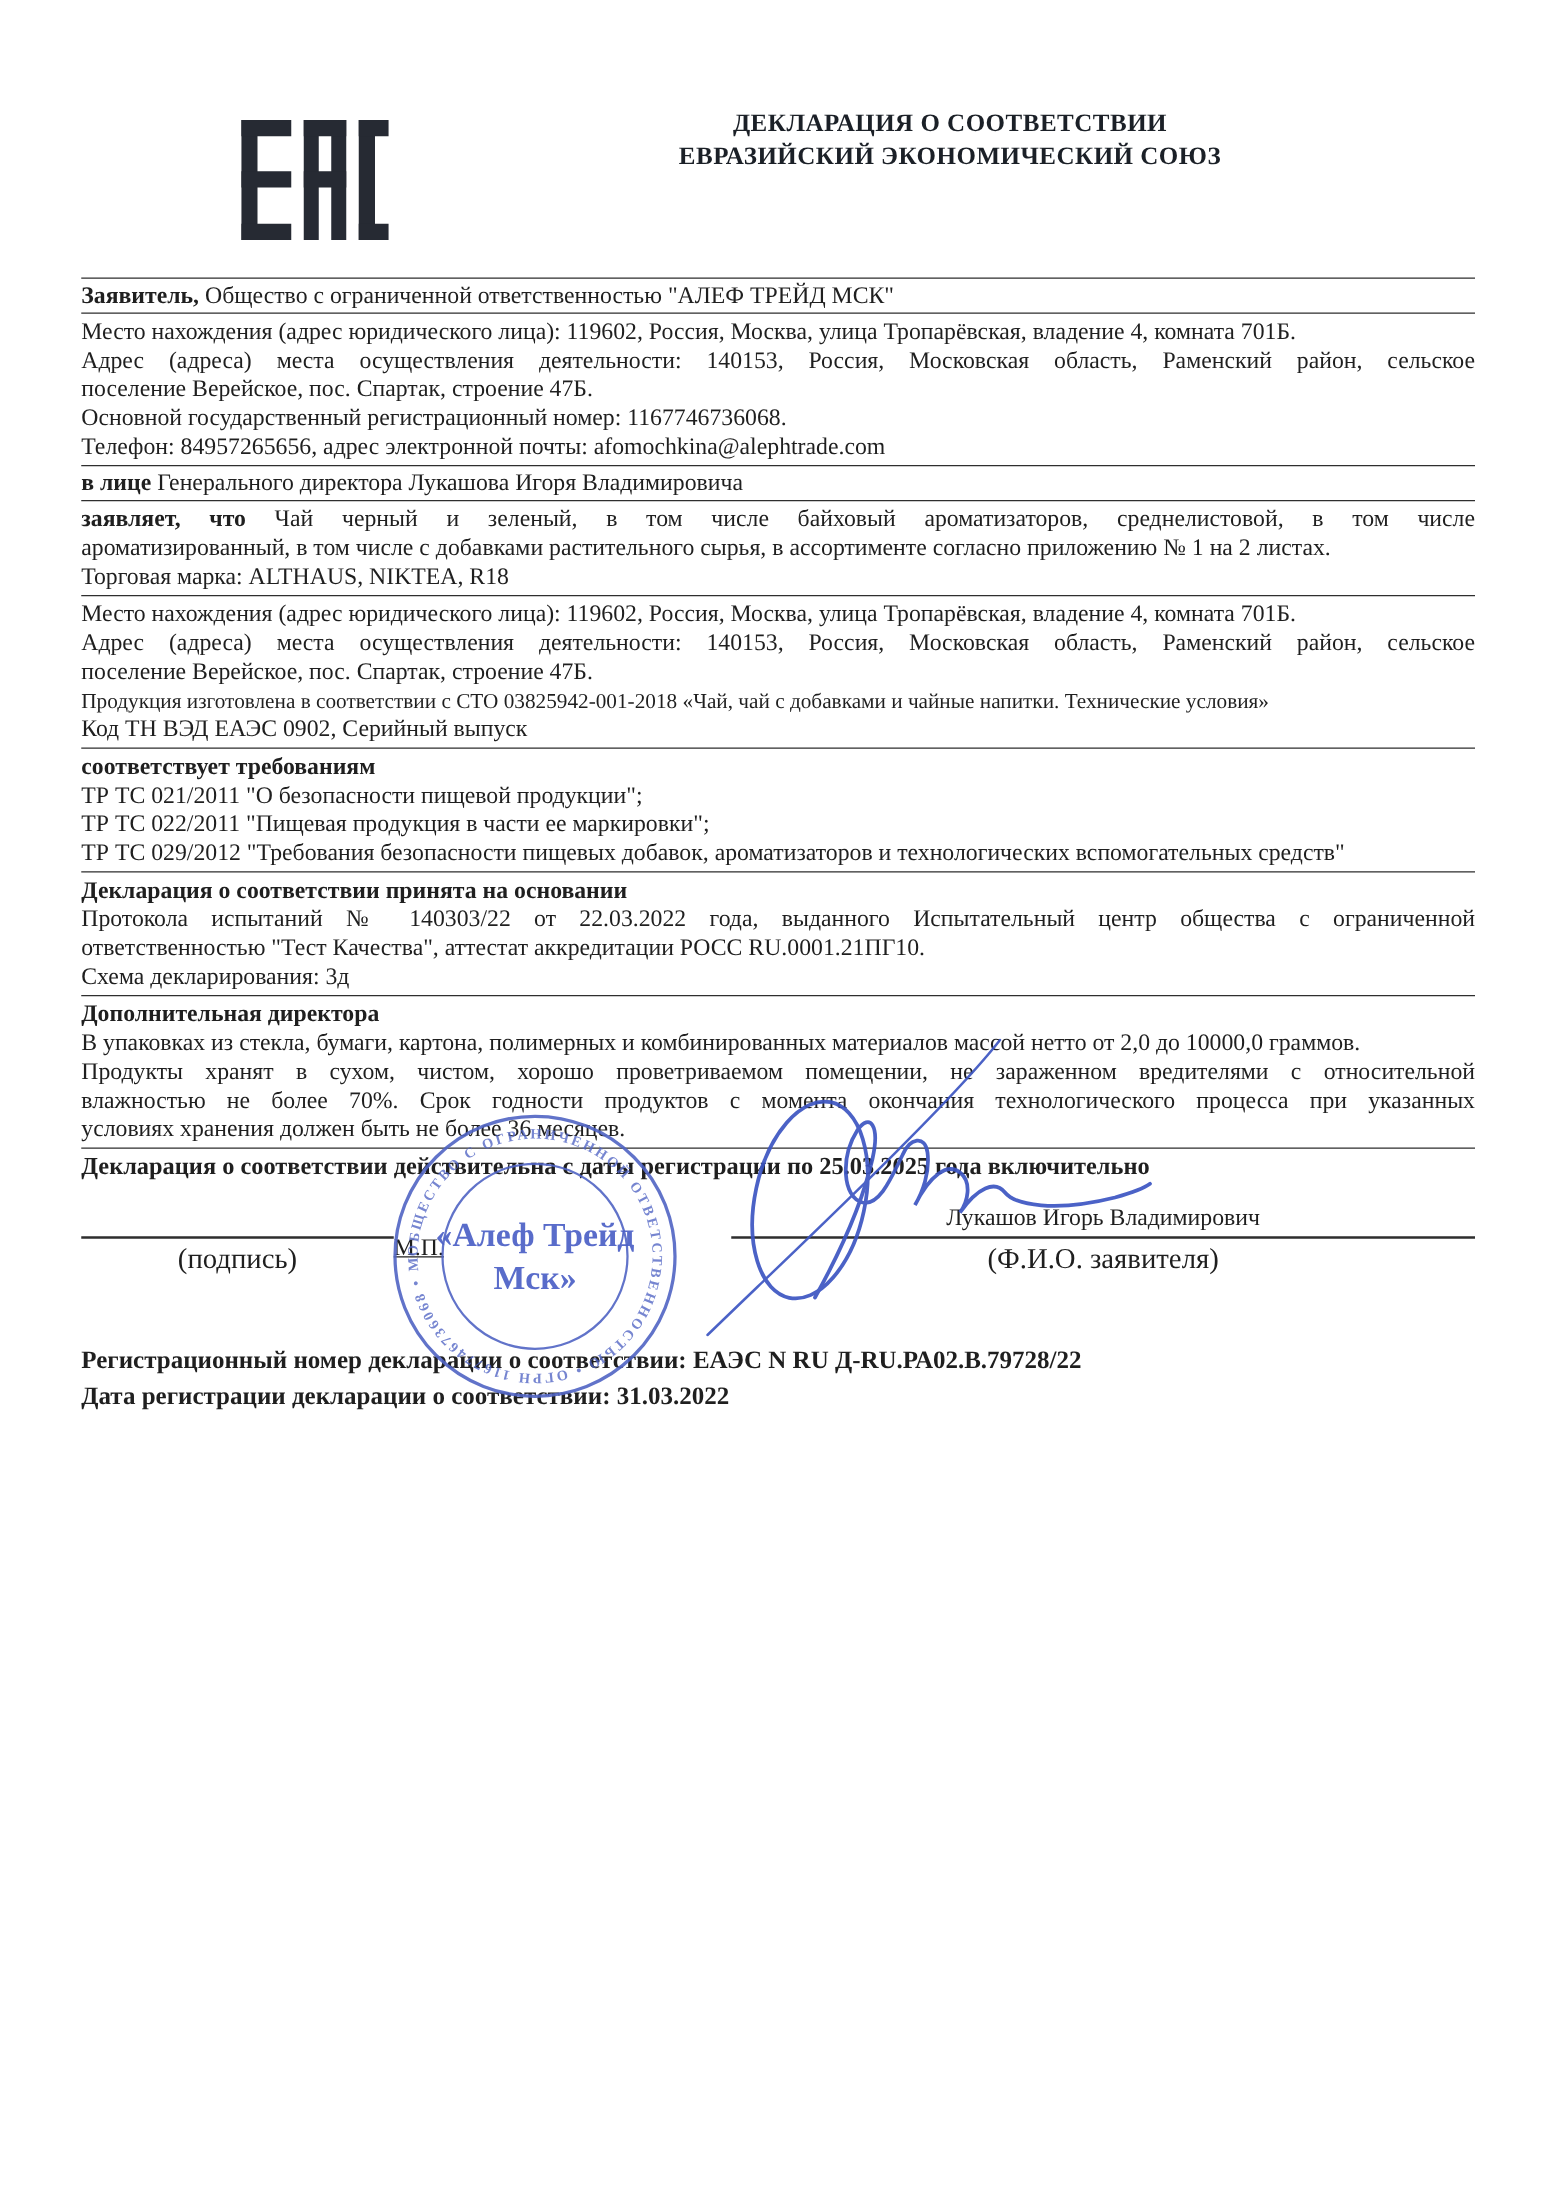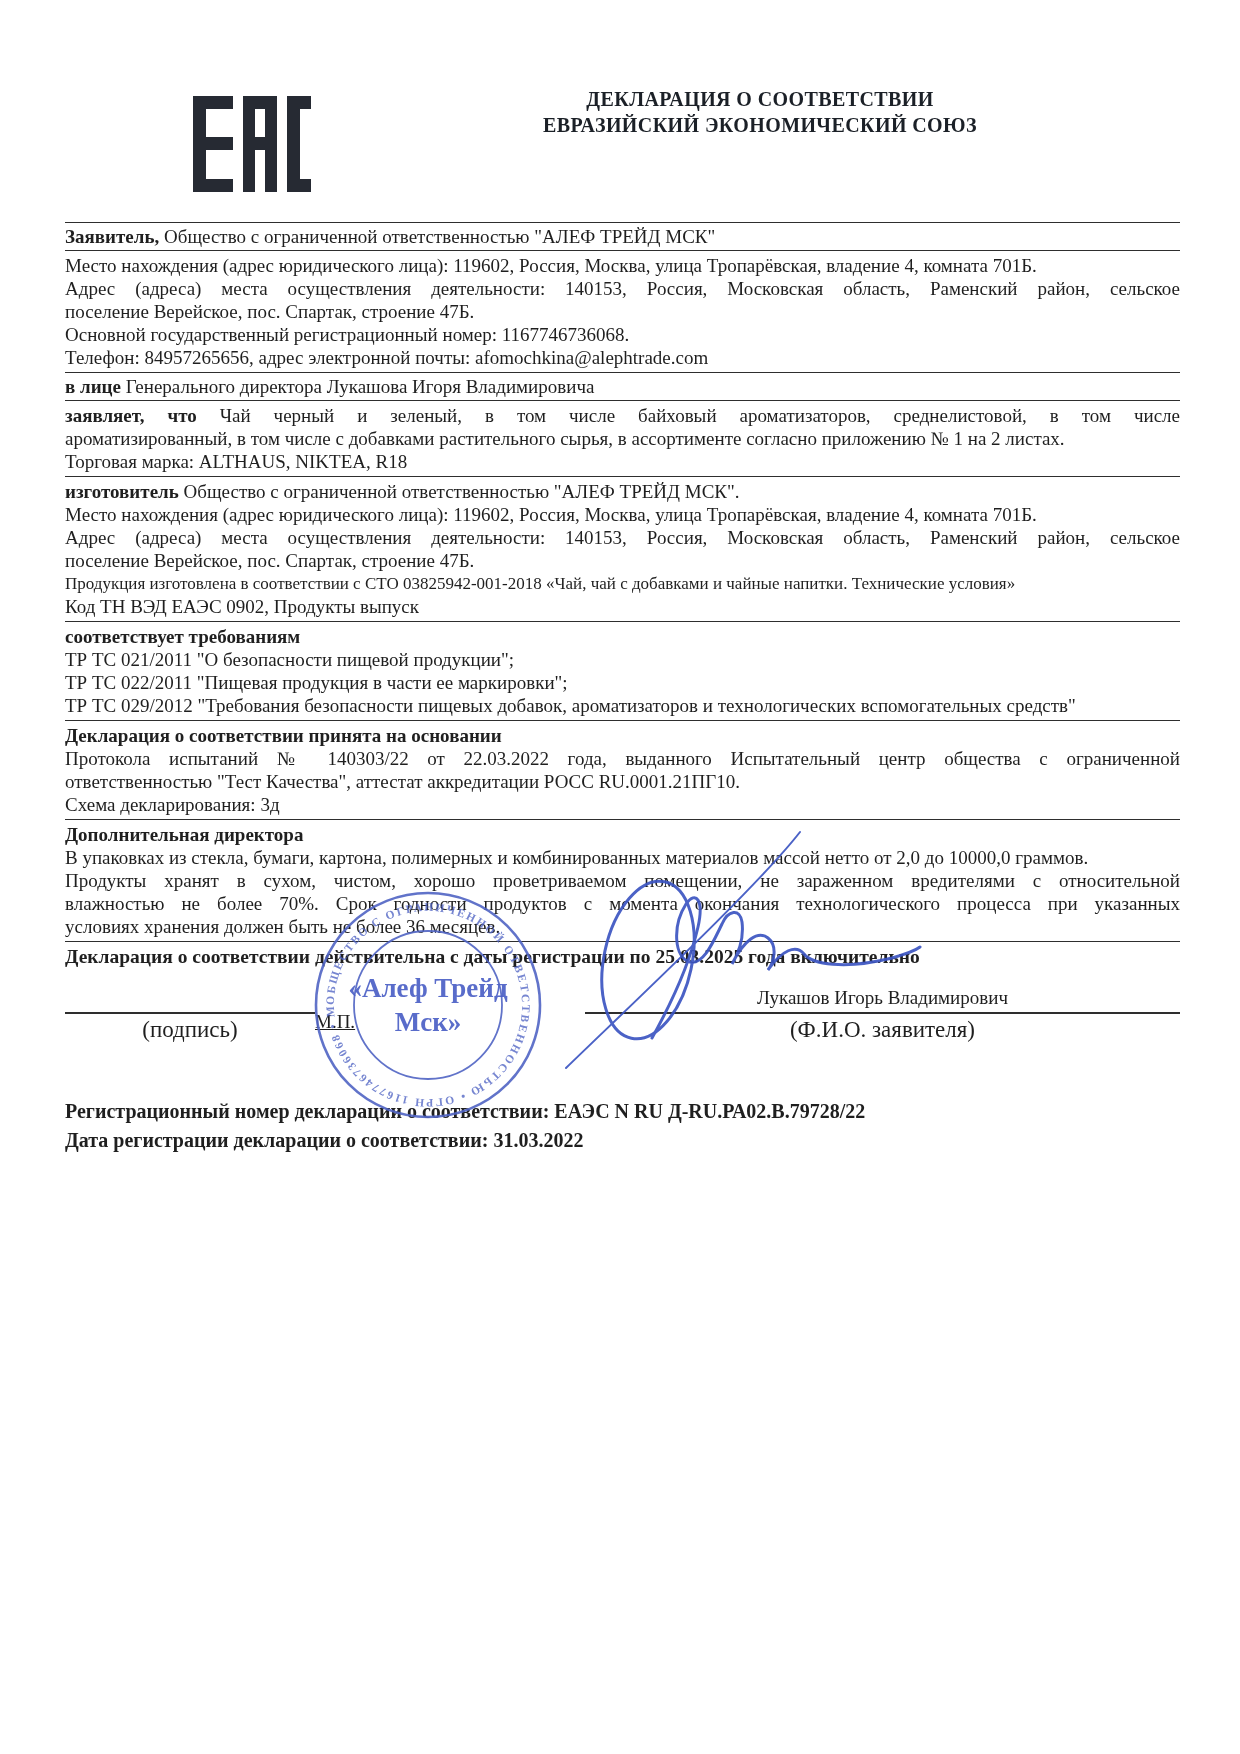--- a/index.html
+++ b/index.html
@@ -91,26 +91,25 @@
       <span>Генерального директора Лукашова Игоря Владимировича</span>
     </div>
 
     <div class="block hr-b">
       <div class="jline"><span class="b">заявляет, что</span> <span>Чай черный и зеленый, в том числе байховый ароматизаторов, среднелистовой, в том числе</span></div>
       <div class="line">ароматизированный, в том числе с добавками растительного сырья, в ассортименте согласно приложению № 1 на 2 листах.</div>
       <div class="line">Торговая марка: ALTHAUS, NIKTEA, R18</div>
     </div>
 
     <div class="block hr-b">
-      <div class="line"><span class="b">изготовитель</span> <span>Общество с ограниченной ответственностью "АЛЕФ ТРЕЙД МСК".</span></div>
       <div class="line">Место нахождения (адрес юридического лица): 119602, Россия, Москва, улица Тропарёвская, владение 4, комната 701Б.</div>
       <div class="jline">Адрес (адреса) места осуществления деятельности: 140153, Россия, Московская область, Раменский район, сельское</div>
       <div class="line">поселение Верейское, пос. Спартак, строение 47Б.</div>
       <div class="line small">Продукция изготовлена в соответствии с СТО 03825942-001-2018 «Чай, чай с добавками и чайные напитки. Технические условия»</div>
-      <div class="line">Код ТН ВЭД ЕАЭС 0902, Продукты выпуск</div>
+      <div class="line">Код ТН ВЭД ЕАЭС 0902, Серийный выпуск</div>
     </div>
 
     <div class="block hr-b">
       <div class="b line">соответствует требованиям</div>
       <div class="line">ТР ТС 021/2011 "О безопасности пищевой продукции";</div>
       <div class="line">ТР ТС 022/2011 "Пищевая продукция в части ее маркировки";</div>
       <div class="line">ТР ТС 029/2012 "Требования безопасности пищевых добавок, ароматизаторов и технологических вспомогательных средств"</div>
     </div>
 
     <div class="block hr-b">

